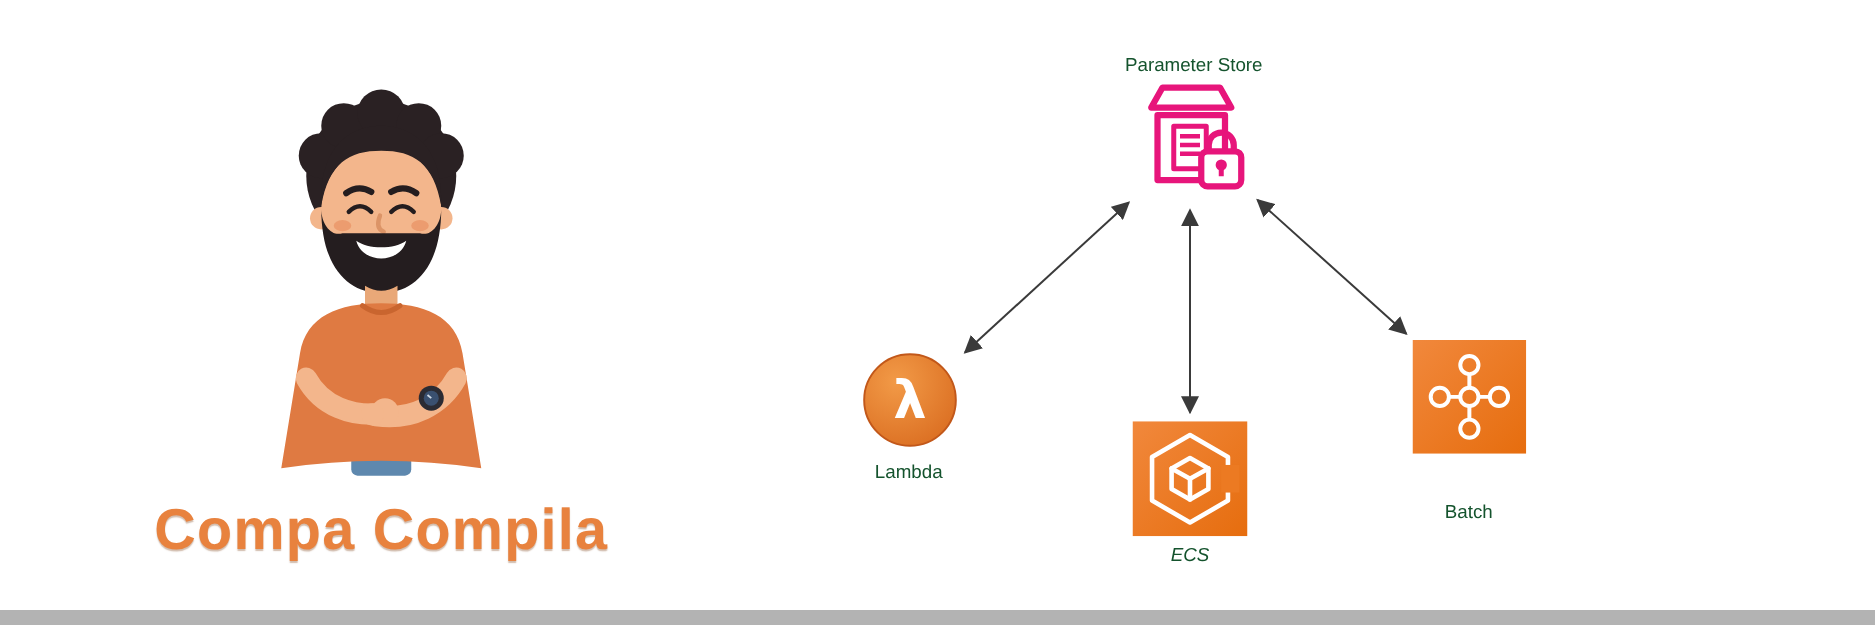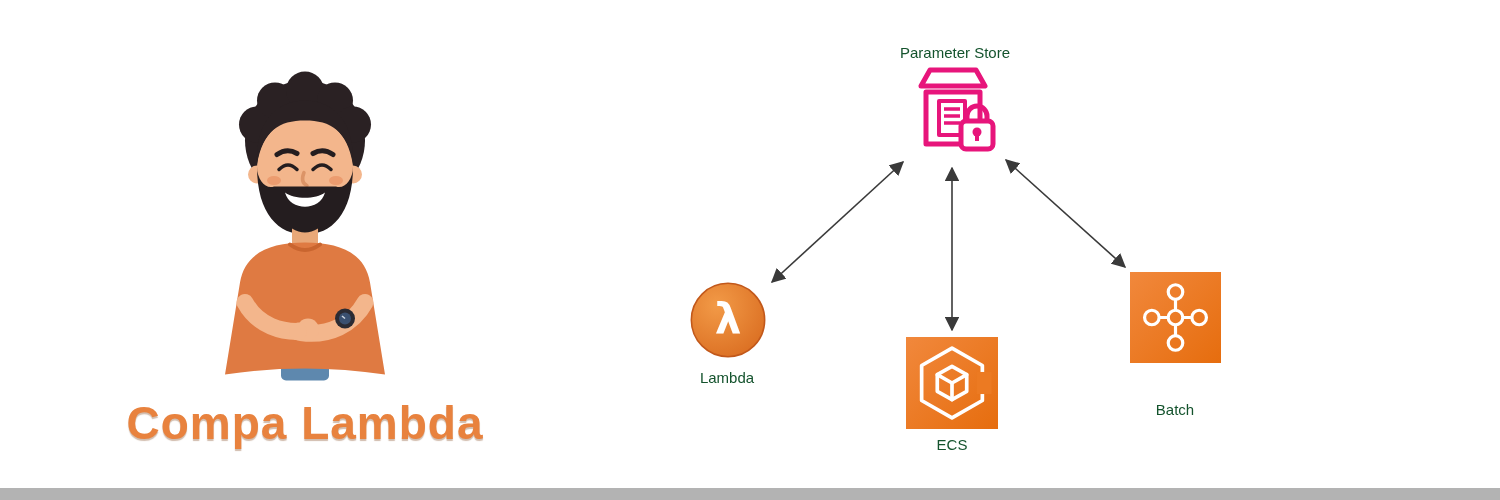--- a/index.html
+++ b/index.html
@@ -13,21 +13,21 @@
     left:105px;top:396px;width:400px;text-align:center;
     font-size:46px;font-weight:bold;color:#E8823E;letter-spacing:1px;
     text-shadow:0 2px 1px rgba(122,62,20,0.35);
   }
   .avatar{left:195px;top:56px;width:220px;height:330px;}
 
   
   .node-label{font-size:15px;color:#14532d;text-align:center;}
   .lbl-param{left:880px;top:44px;width:150px;}
   .lbl-lambda{left:677px;top:369px;width:100px;}
-  .lbl-ecs{left:902px;top:436px;width:100px;}
+  .lbl-ecs{left:902px;top:436px;width:100px;font-style:italic;}
   .lbl-batch{left:1125px;top:370px;width:100px;margin-top:31px;}
 
   .icon-param{left:903px;top:64px;width:100px;height:96px;}
   .icon-lambda{left:689px;top:281px;width:78px;height:78px;}
   .icon-ecs{left:906px;top:337px;width:92px;height:92px;}
   .icon-batch{left:1130px;top:272px;width:91px;height:91px;}
 
   .arrows{left:0;top:0;width:1500px;height:500px;pointer-events:none;}
 
   .bottom-divider{left:0;top:488px;width:1500px;height:12px;background:#B3B3B3;}
@@ -82,21 +82,21 @@
     <circle cx="113" cy="271" r="11" fill="#F3B68C"></circle>
     <circle cx="103" cy="273" r="9" fill="#F3B68C"></circle>
 
     <g>
       <circle cx="150" cy="260" r="10" fill="#2B2B33"></circle>
       <circle cx="150" cy="260" r="6" fill="#3A5070"></circle>
       <path d="M147,257.5 L150,260" stroke="#CFD8E3" stroke-width="1.5"></path>
     </g>
   </svg>
 
-  <div class="abs brand-title">Compa Lambda</div>
+  <div class="abs brand-title">Compa Compila</div>
 
   <div>
 
     <svg class="abs arrows" viewBox="0 0 1500 500" aria-hidden="true">
       <defs>
         <marker id="ah" viewBox="0 0 10 10" refX="9" refY="5" markerWidth="9" markerHeight="9" orient="auto-start-reverse">
           <path d="M0,0 L10,5 L0,10 z" fill="#3A3A3A"></path>
         </marker>
       </defs>
       <g stroke="#3A3A3A" stroke-width="1.6" fill="none">

